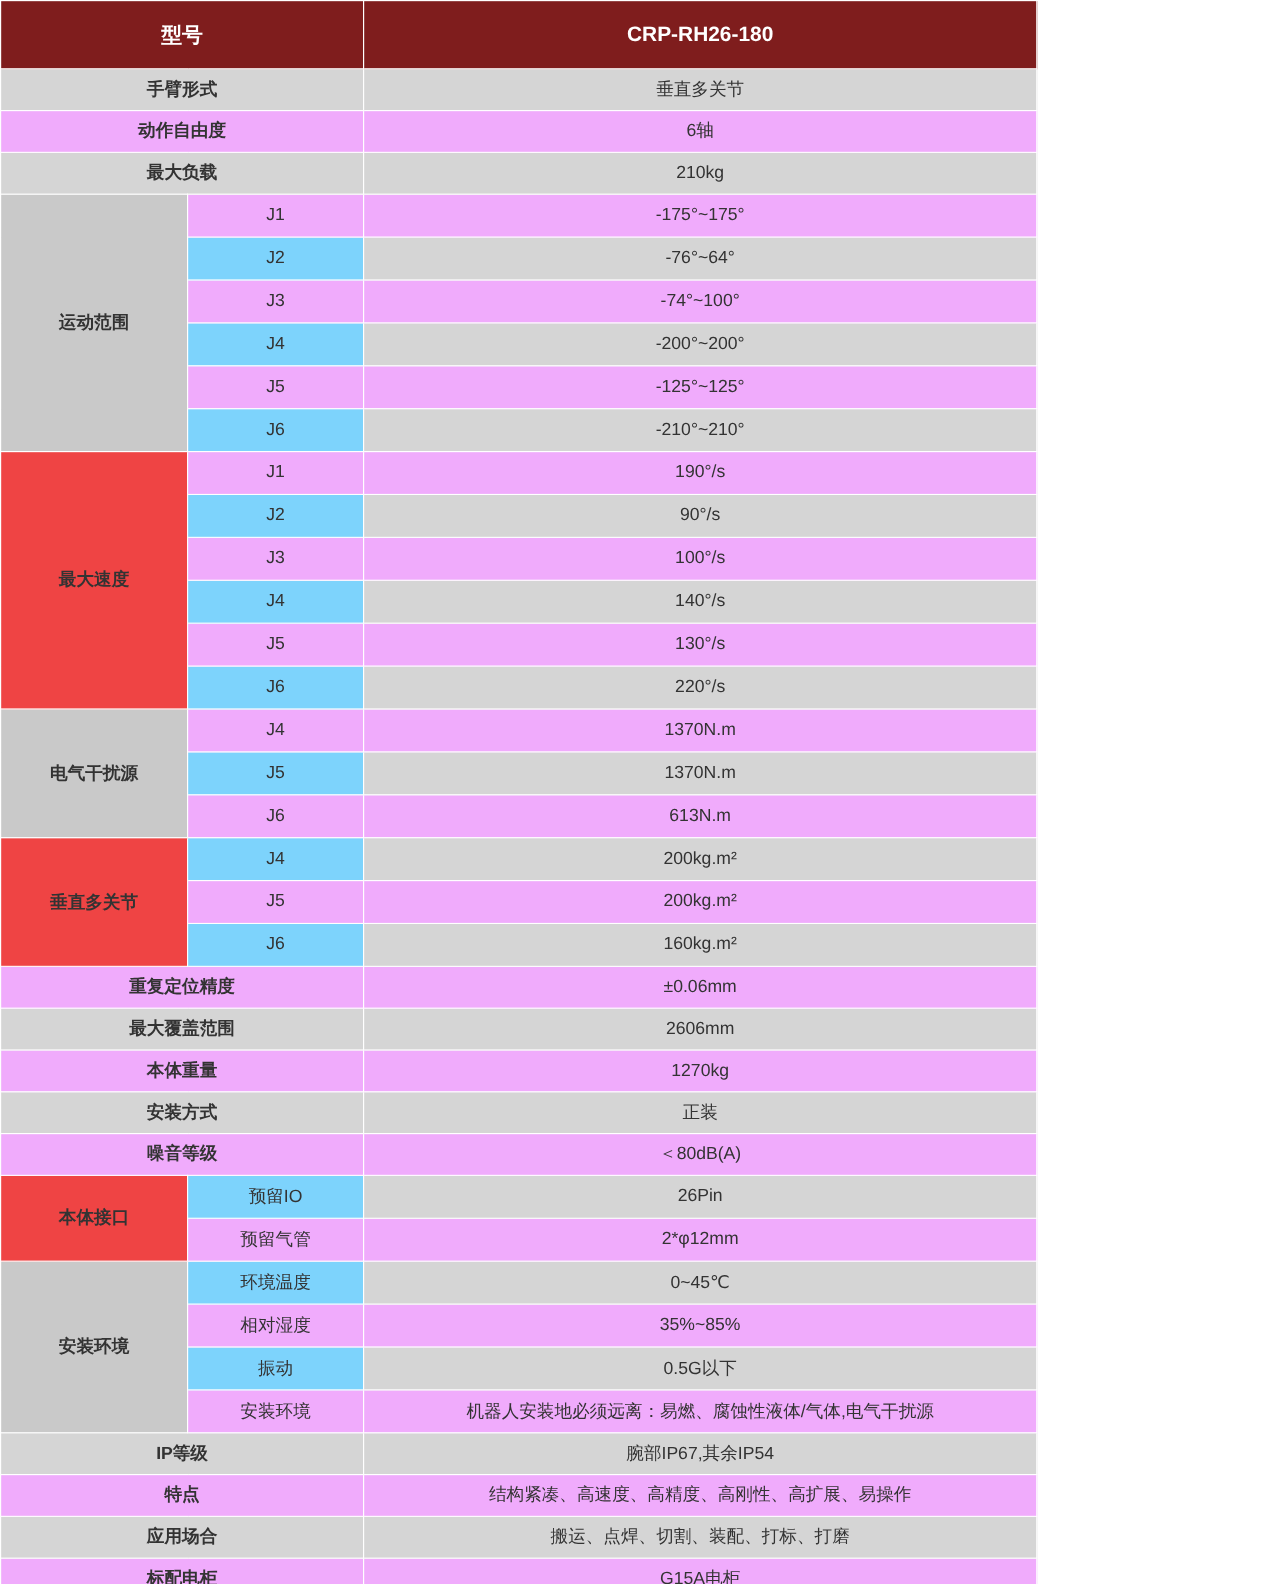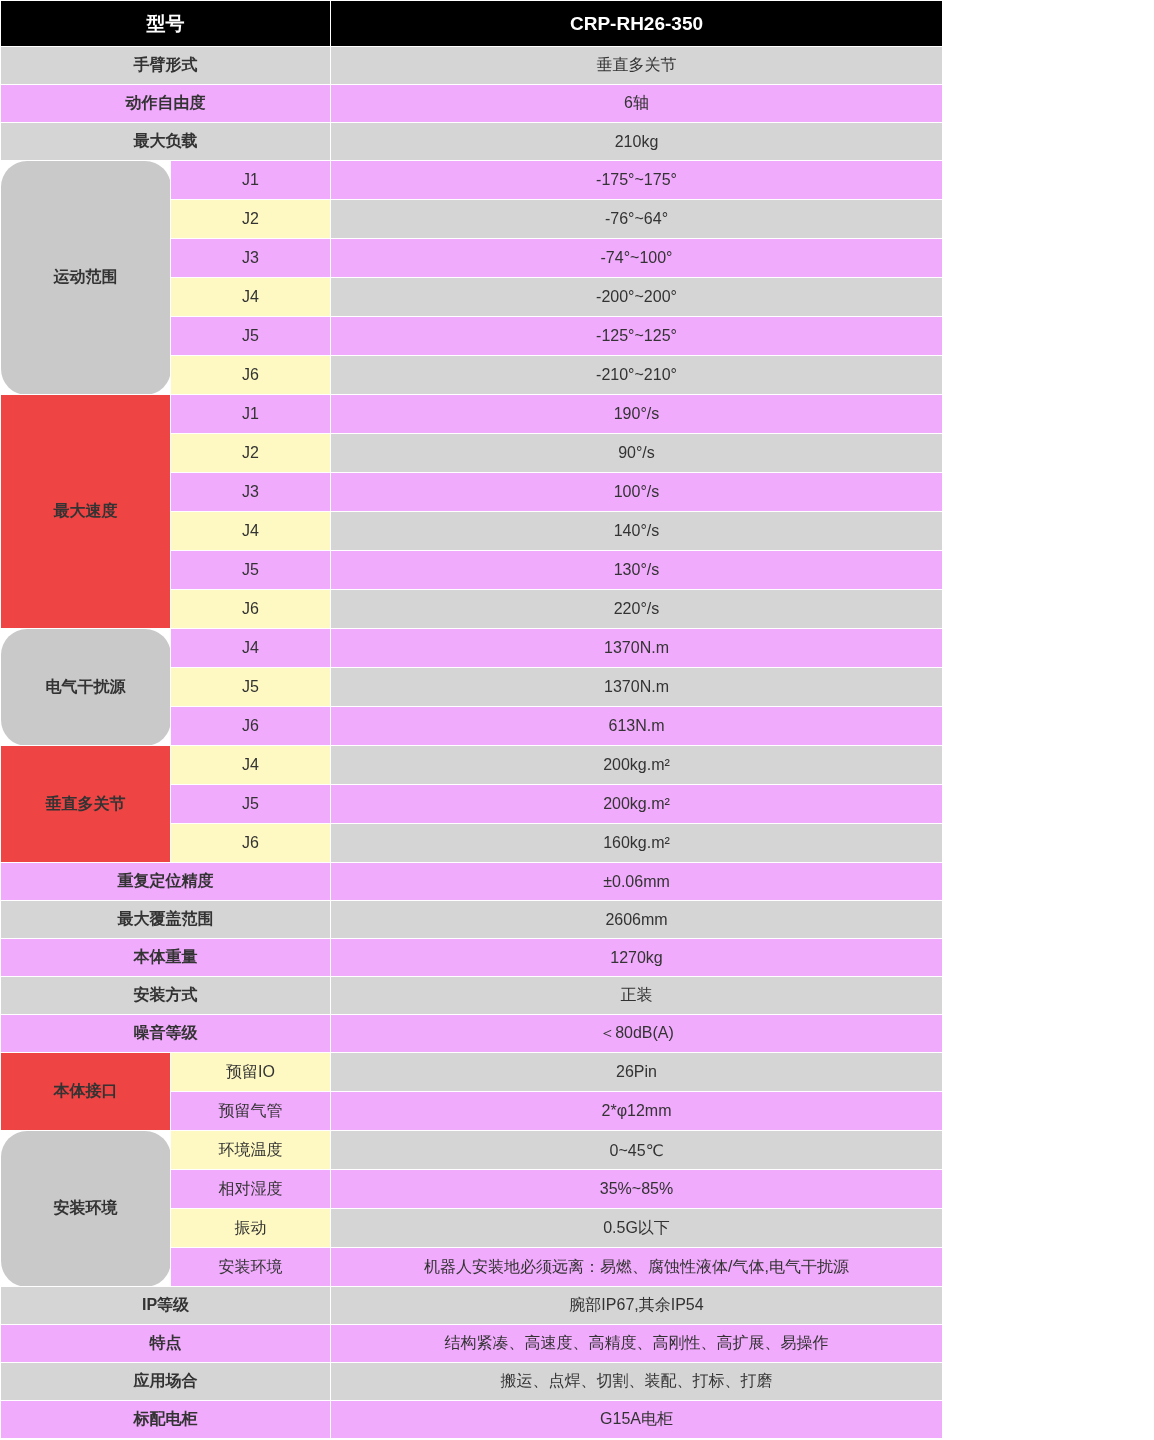--- a/index.html
+++ b/index.html
@@ -22,25 +22,25 @@
     text-align: center;
     vertical-align: middle;
     color: #333333;
     font-size: 16px;
     border: 1px solid #ffffff;
     border-width: 1px 1px 1px 1px;
     box-sizing: border-box;
   }
   
   tr.header-row td {
-    background: #000000;
+    background: #7f1d1d;
     color: #ffffff;
     font-weight: bold;
     font-size: 19px;
-    height: 46px;
+    height: 62px;
   }
   
   col.c-group  { width: 170px; }
   col.c-sub    { width: 160px; }
   col.c-val    { width: 612px; }
 
   td.label {
     font-weight: bold;
     font-size: 17px;
     color: #333333;
@@ -54,42 +54,42 @@
   td.sub {
     font-size: 16px;
     color: #444444;
   }
   td.val {
     font-size: 16px;
     color: #333333;
     margin-left: 20px;
   }
   
-  .sh-dark  { background: #c9c9c9; border-radius: 26px; }
+  .sh-dark  { background: #c9c9c9; }
   .sh-mid   { background: #d5d5d5; }
   .sh-light { background: #ef4444; }
-  .sh-lighter { background: #fef9c3; }
+  .sh-lighter { background: #7dd3fc; }
   .sh-white { background: #f0abfc; }
 
   tr.r-h { height: 38px; }
   tr.r-m { height: 39px; }
 </style>
 </head>
 <body>
 
 <table class="spec">
   <colgroup>
     <col class="c-group">
     <col class="c-sub">
     <col class="c-val">
   </colgroup>
   <tbody id="spec-body">
     <tr class="header-row r-h">
       <td colspan="2">型号</td>
-      <td>CRP-RH26-350</td>
+      <td>CRP-RH26-180</td>
     </tr>
   <tr class="r-h">
         <td colspan="2" class="label sh-mid">手臂形式</td>
         <td class="val sh-mid">垂直多关节</td>
       </tr>
       <tr class="r-h">
         <td colspan="2" class="label sh-white">动作自由度</td>
         <td class="val sh-white">6轴</td>
       </tr>
       <tr class="r-h">

